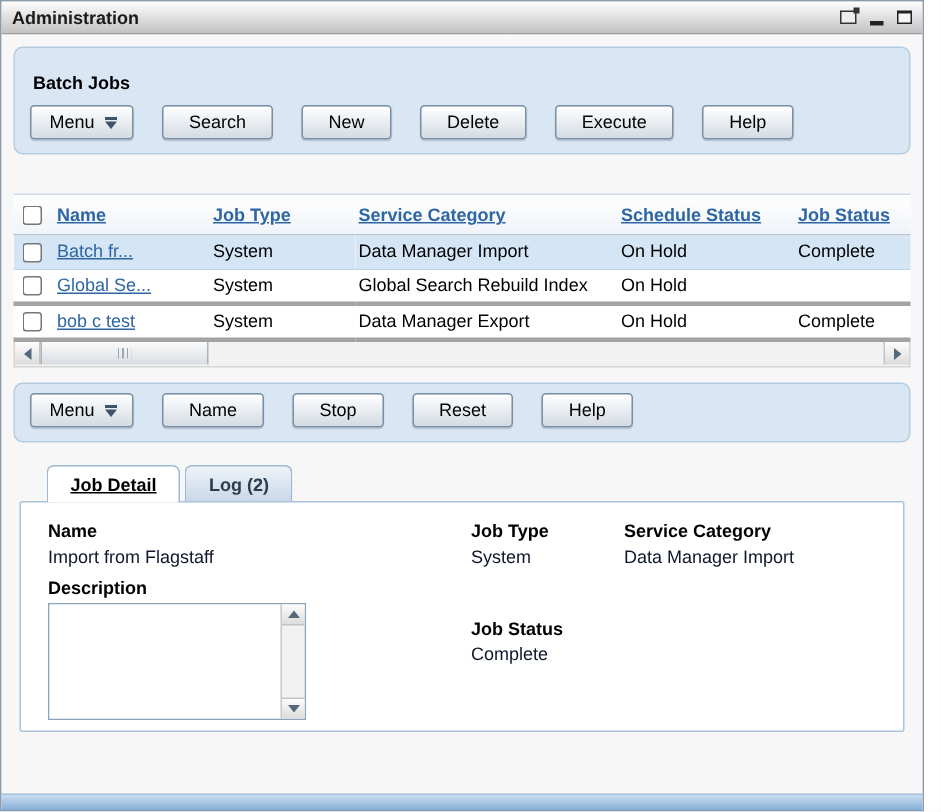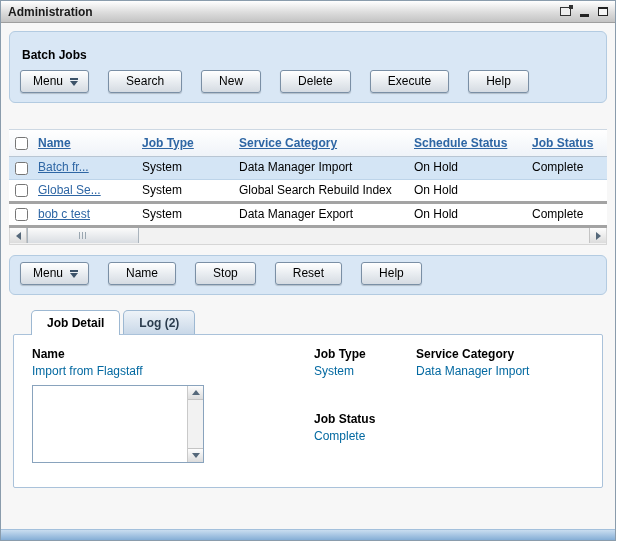--- a/index.html
+++ b/index.html
@@ -106,35 +106,35 @@
   
   .tabs { display: flex; margin: 15px 0 0 22px; position: relative; z-index: 2; }
   .tab {
     font-size: 12px; font-weight: bold; color: #2b3c4e;
     padding: 5px 15px 4px;
     background: linear-gradient(#eef3f8, #c9d8e8);
     border: 1px solid #9db8d2; border-bottom: none;
     border-radius: 5px 5px 0 0;
     margin-right: 3px; cursor: pointer;
   }
-  .tab.active { background: #fff; color: #000; padding-bottom: 5px; margin-bottom: -1px; }
+  .tab.active { background: #fff; color: #000; padding-bottom: 5px; margin-bottom: -1px; text-decoration: underline; }
   .tab-panel {
     position: relative;
     border: 1px solid #aac2da; border-radius: 2px;
     background: #fff; height: 154px; padding: 12px 18px;
     margin: 0 4px;
   }
 
   
   .form { display: flex; font-size: 12px; }
   .form-col1 { width: 282px; }
   .form-col2 { width: 102px; }
   .form-col3 { flex: 1; }
   .f-label { font-weight: bold; margin-bottom: 3px; color: #000; }
-  .f-value { margin-bottom: 7px; color: #0369a1; }
+  .f-value { margin-bottom: 7px; color: #0f172a; }
   .col2-gap { height: 27px; }
 
   .desc-box { width: 172px; height: 78px; border: 1px solid #89a3bd; background: #fff; display: flex; margin-top: 2px; }
   .desc-input { flex: 1; border: none; resize: none; font-family: "Liberation Sans", sans-serif; font-size: 12px; padding: 2px 3px; outline: none; overflow: hidden; }
   .vscroll { flex: 0 0 16px; border-left: 1px solid #c9c9c9; background: #f2f2f2; display: flex; flex-direction: column; justify-content: space-between; }
   .vs-btn { height: 14px; background: linear-gradient(#fdfdfd,#dcdcdc); display: flex; align-items: center; justify-content: center; cursor: pointer; }
   .vs-btn.up { border-bottom: 1px solid #c4c4c4; }
   .vs-btn.down { border-top: 1px solid #c4c4c4; }
   .arr-up   { width:0;height:0;border-left:4px solid transparent;border-right:4px solid transparent;border-bottom:5px solid #55687a; }
   .arr-down { width:0;height:0;border-left:4px solid transparent;border-right:4px solid transparent;border-top:5px solid #55687a; }
@@ -247,20 +247,21 @@
     <div class="tabs">
       <div class="tab active">Job Detail</div>
       <div class="tab">Log (2)</div>
     </div>
 
     <div class="tab-panel">
       <div class="form">
         <div class="form-col1">
           <div class="f-label">Name</div>
           <div class="f-value">Import from Flagstaff</div>
+          <div class="f-label">Description</div>
           <div class="desc-box">
             <textarea class="desc-input" style=""></textarea>
             <span class="vscroll">
               <span class="vs-btn up">
                   <span class="arr-up"></span>
                 </span>
               <span class="vs-btn down">
                   <span class="arr-down"></span>
                 </span>
             </span>

